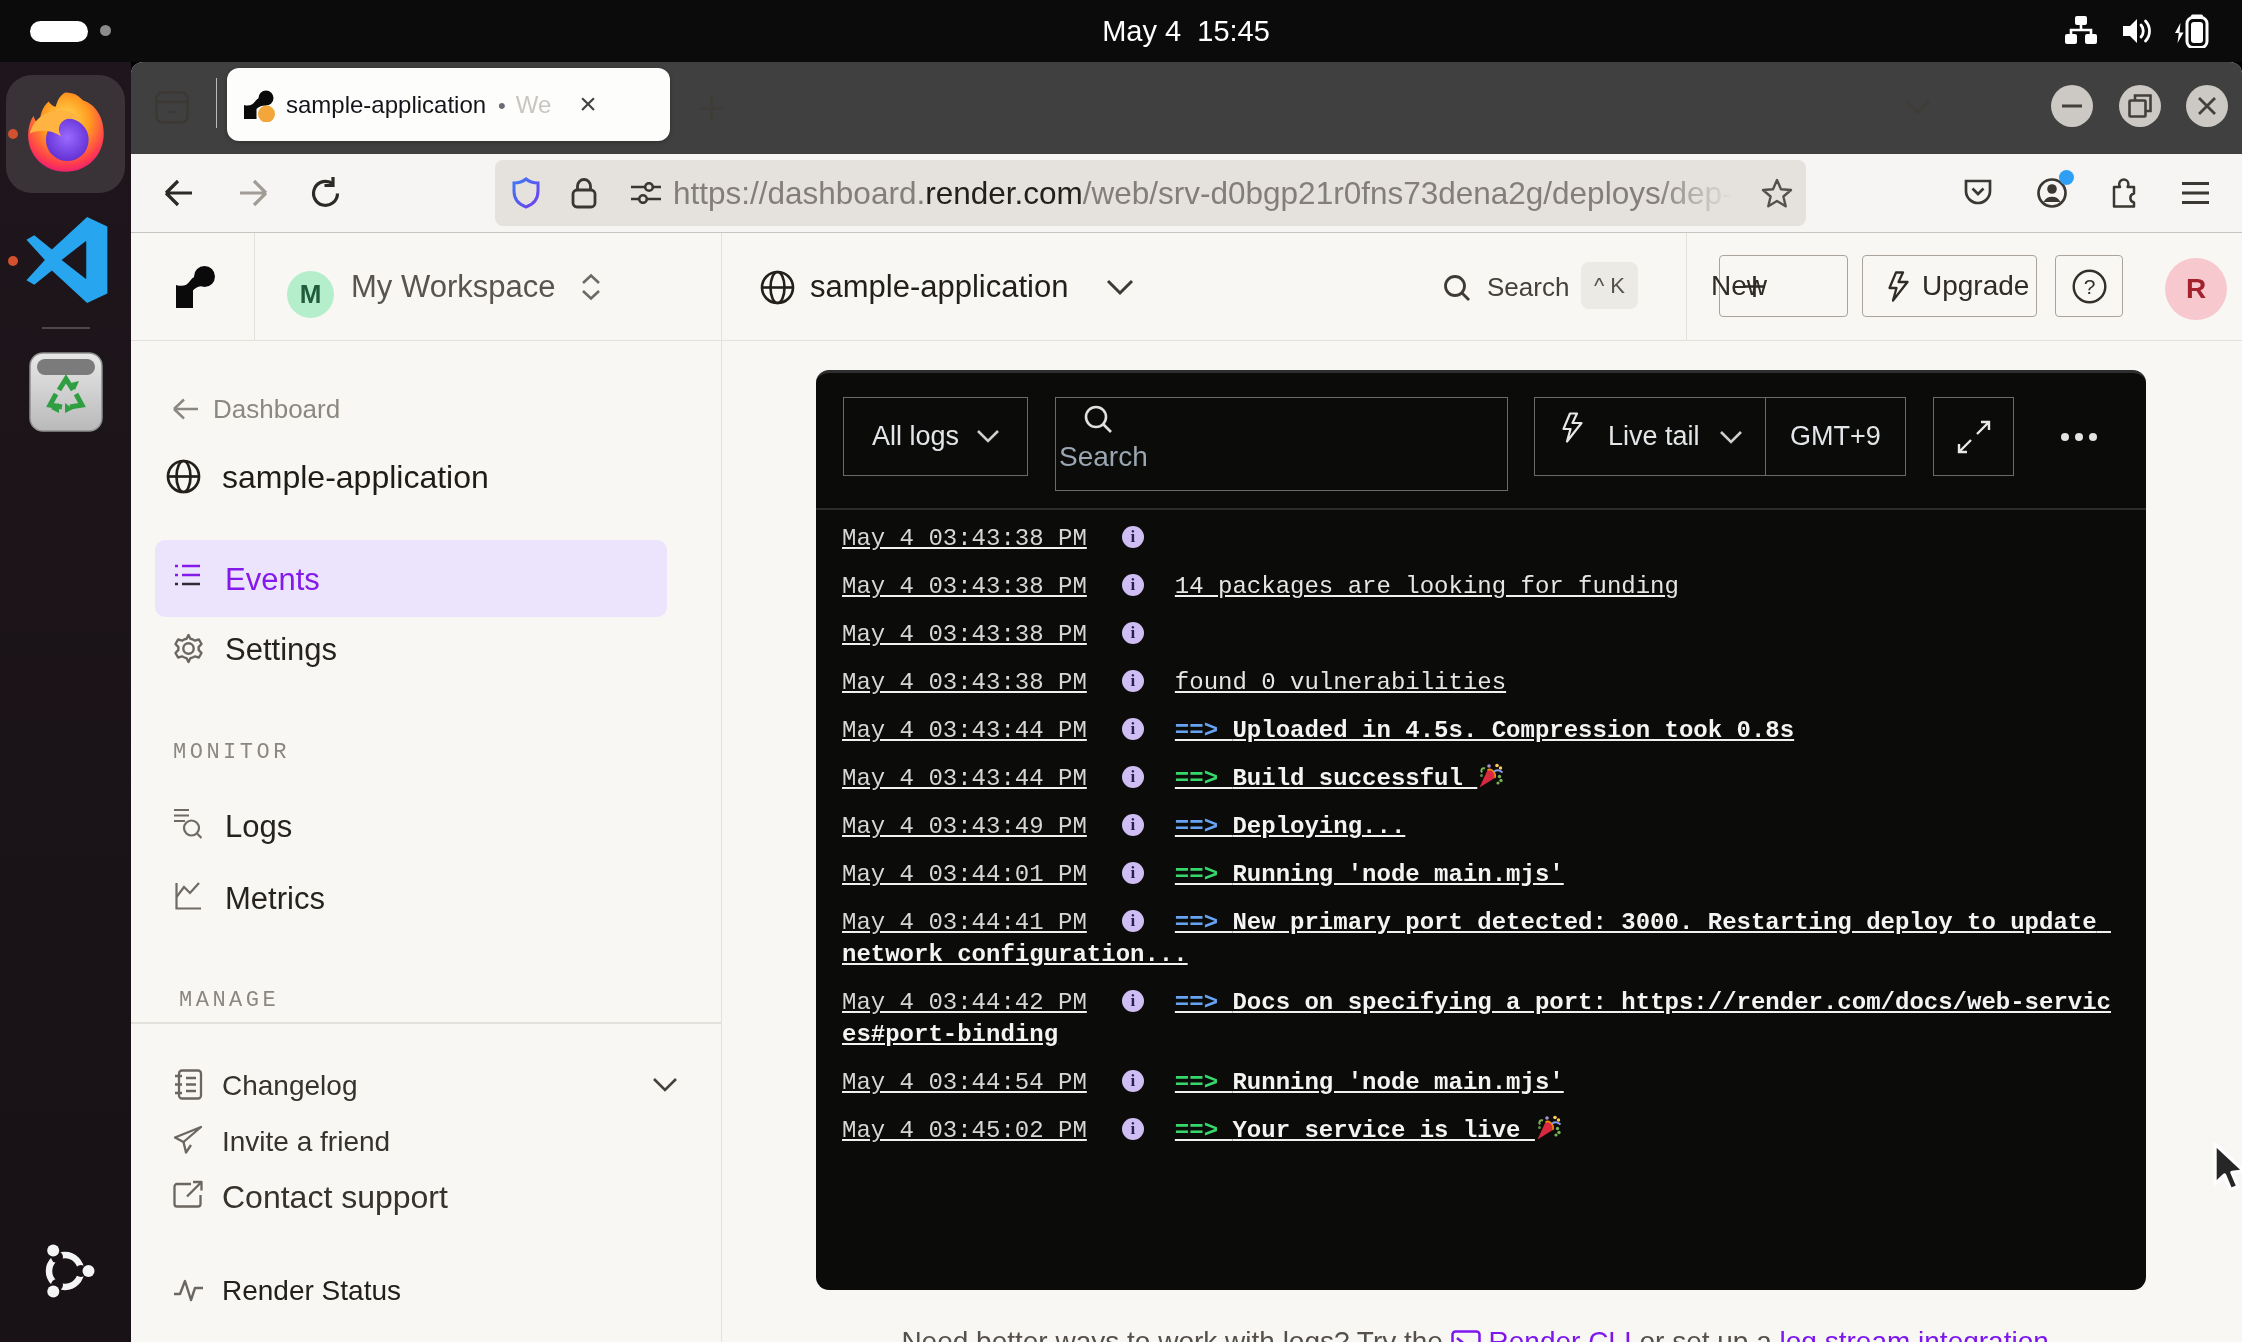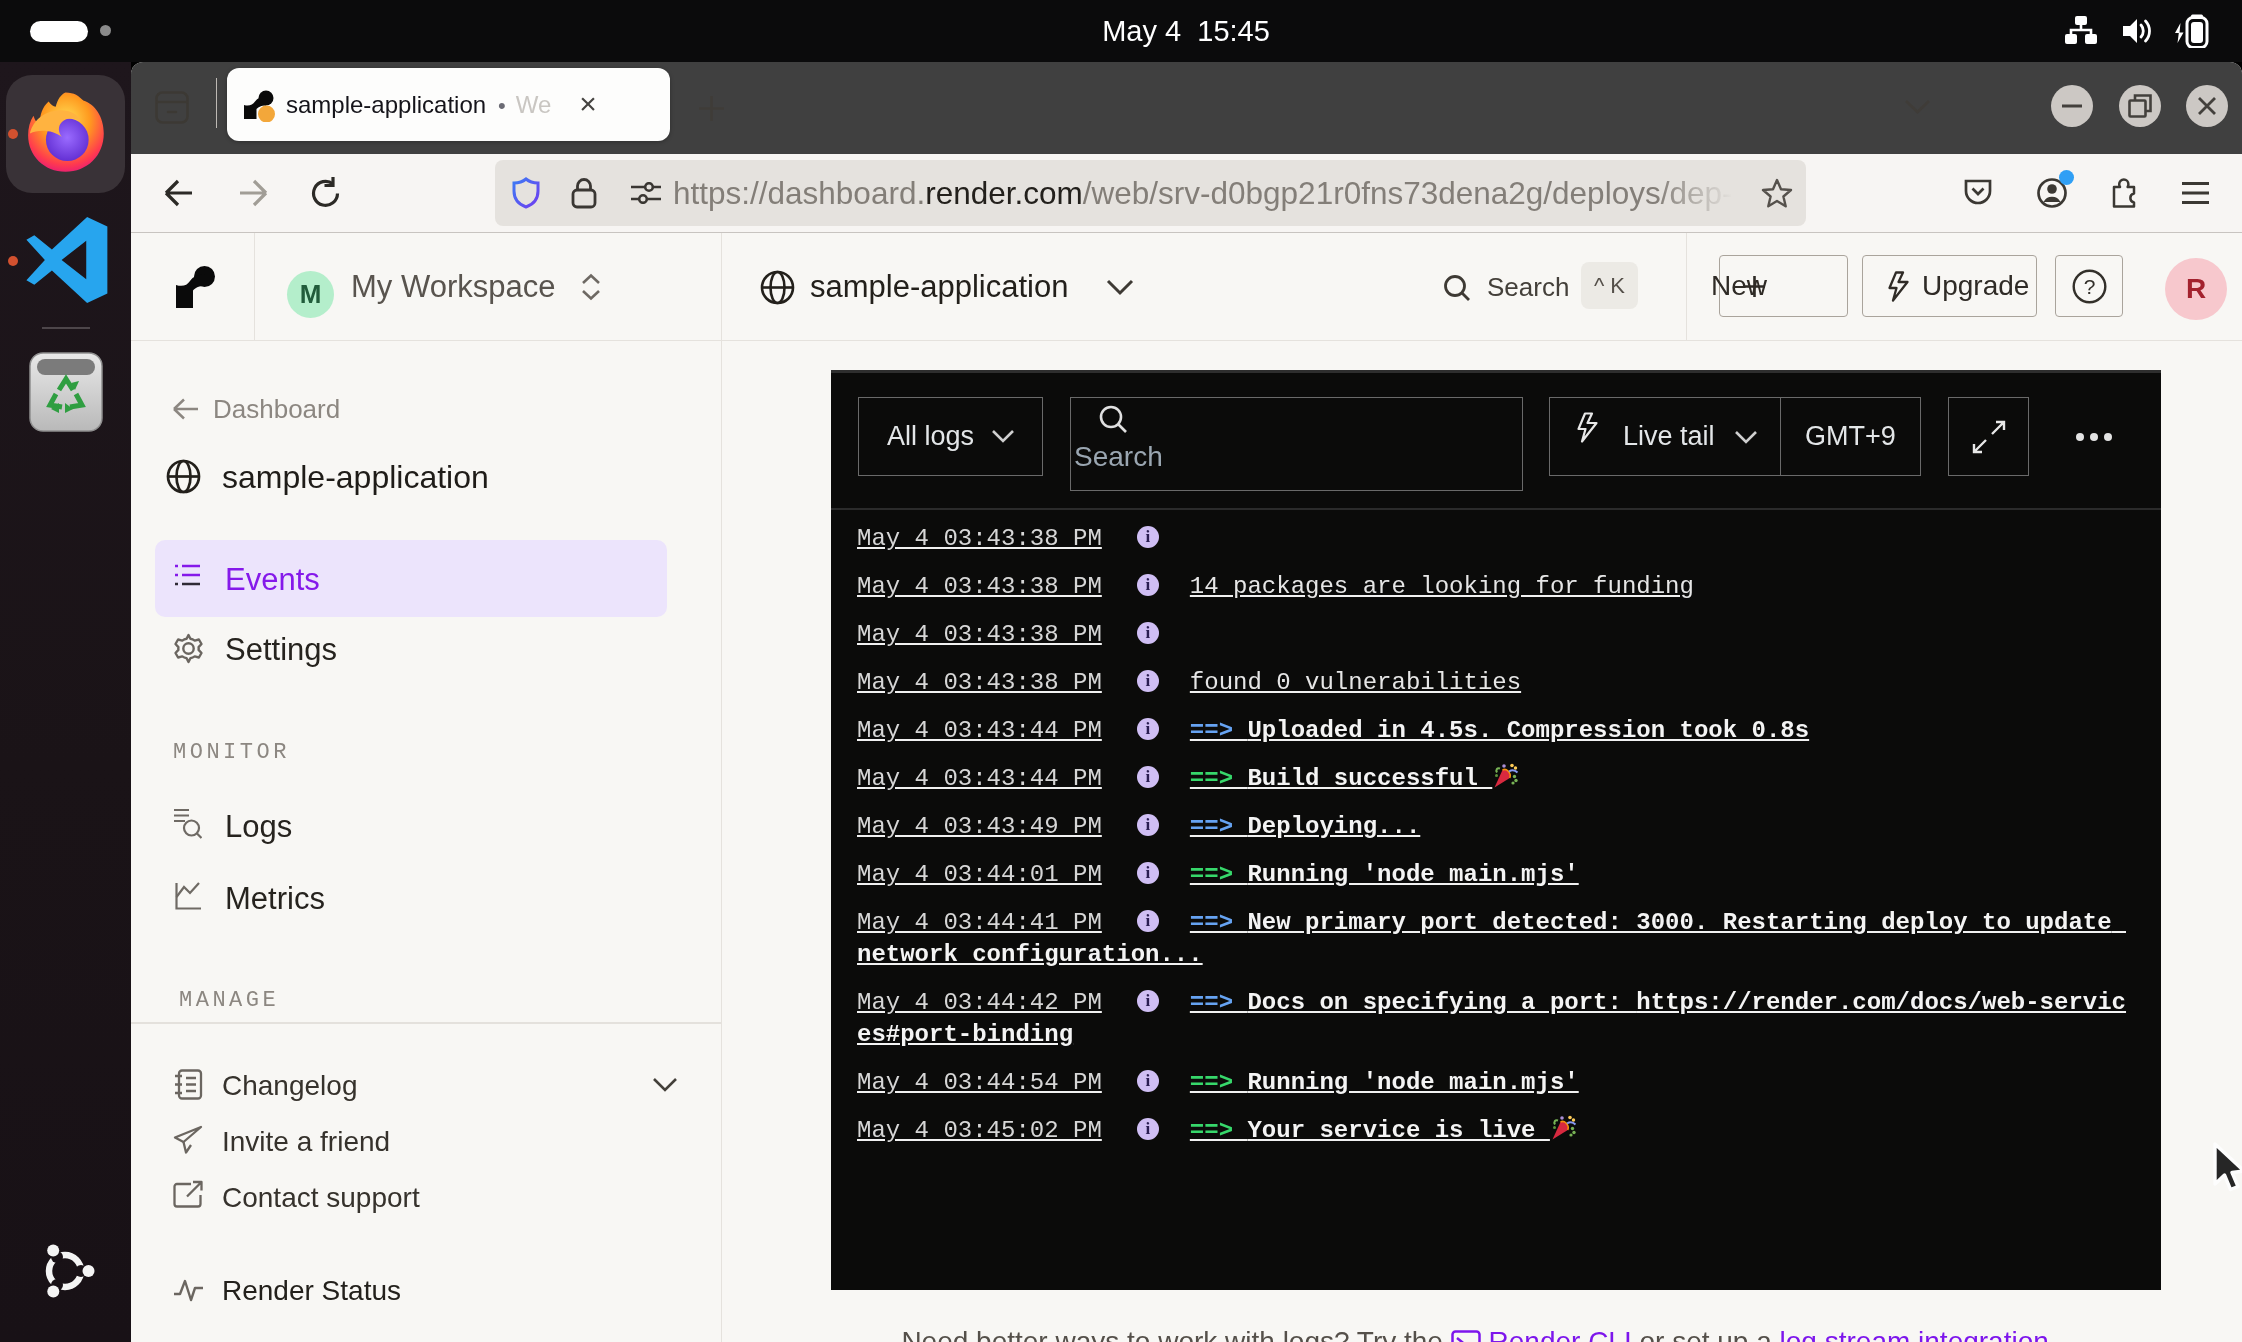--- a/index.html
+++ b/index.html
@@ -46,21 +46,21 @@
 .hbtn { top:22px; height:62px; border:1.5px solid #aaa49c; border-radius:4px; color:#2f2b26; font-size:28px; }
 #rcirc { left:2034px; top:25px; width:62px; height:62px; border-radius:50%; background:#f7c8cd; color:#a3222e; font-size:28px; font-weight:700; text-align:center; line-height:62px; }
 
 
 #sbar { left:0; top:108px; width:590px; height:1001px; }
 .snav { position:absolute; font-size:31px; color:#26231e; }
 #events { left:24px; top:199px; width:512px; height:77px; background:#ece4fc; border-radius:10px; }
 .seclabel { position:absolute; font-family:"Liberation Mono", monospace; font-size:22px; letter-spacing:3.5px; color:#8c8781; }
 
 
-#lpanel { left:700px; top:137px; width:1330px; height:920px; background:#0b0b0a; border-top:3px solid #2e2e2e; }
+#lpanel { left:685px; top:137px; width:1330px; height:920px; background:#0b0b0a; border-top:3px solid #2e2e2e;border-radius:13px; }
 .lbox { position:absolute; border:1px solid #6a6a6a; }
 .ltext { color:#e3e6e8; font-size:27px; }
 #loglines { left:26px; top:142px; width:1278px; font-family:"Liberation Mono", monospace; font-size:24px; line-height:32px; color:#f1f1f1;text-decoration:underline; }
 .entry { padding:8px 0; white-space:pre-wrap; }
 .ts { color:#d6d6d6; }
 .info { display:inline-block; overflow:hidden; width:22px; height:22px; border-radius:50%; background:#cfbef4; color:#2a1d52; font-size:17px; font-weight:700; line-height:21px; text-align:center; vertical-align:-3px; margin-left:35px; margin-right:31px; font-family:"Liberation Serif", serif; }
 .ab { color:#66a3f2; font-weight:700; }
 .ag { color:#37d86b; font-weight:700; }
 .bm { font-weight:700; color:#f4f4f4; }
 .nm { color:#e6e6e6; }
@@ -413,21 +413,21 @@
           </g>
         </svg>
         <div class="snav" style="left:91px;top:785px;font-size:28px;line-height:31px;color:#36322c;">Invite a friend</div>
 
         <svg class="ico" style="left:42px;top:839px" width="31" height="31" viewBox="0 0 31 31">
           <g fill="none" stroke="#6b6660" stroke-width="2.3">
             <path d="M18 4 H4 A2.5 2.5 0 0 0 1.5 6.5 V24 A2.5 2.5 0 0 0 4 26.5 H25 A2.5 2.5 0 0 0 27.5 24 V15"></path>
             <path d="M14 16.5 L28 2.5 M20 2 H28.5 V10.5" stroke-linejoin="round"></path>
           </g>
         </svg>
-        <div class="snav" style="left:91px;top:841px;font-size:28px;line-height:31px;color:#36322c;">Contact support</div>
+        <div class="snav" style="left:91px;top:841px;font-size:32px;line-height:31px;color:#36322c;">Contact support</div>
 
         <svg class="ico" style="left:42px;top:933px" width="31" height="31" viewBox="0 0 31 31">
           <path d="M1 20 H7 L12 7 L18 26 L22 14 H30" fill="none" stroke="#6b6660" stroke-width="2.4" stroke-linejoin="round"></path>
         </svg>
         <div class="snav" style="left:91px;top:934px;font-size:28px;line-height:31px;color:#23201b;">Render Status</div>
       </div>
 
       <div id="lpanel" class="abs">
 
         <div class="lbox" style="left:27px;top:24px;width:185px;height:79px;"></div>

